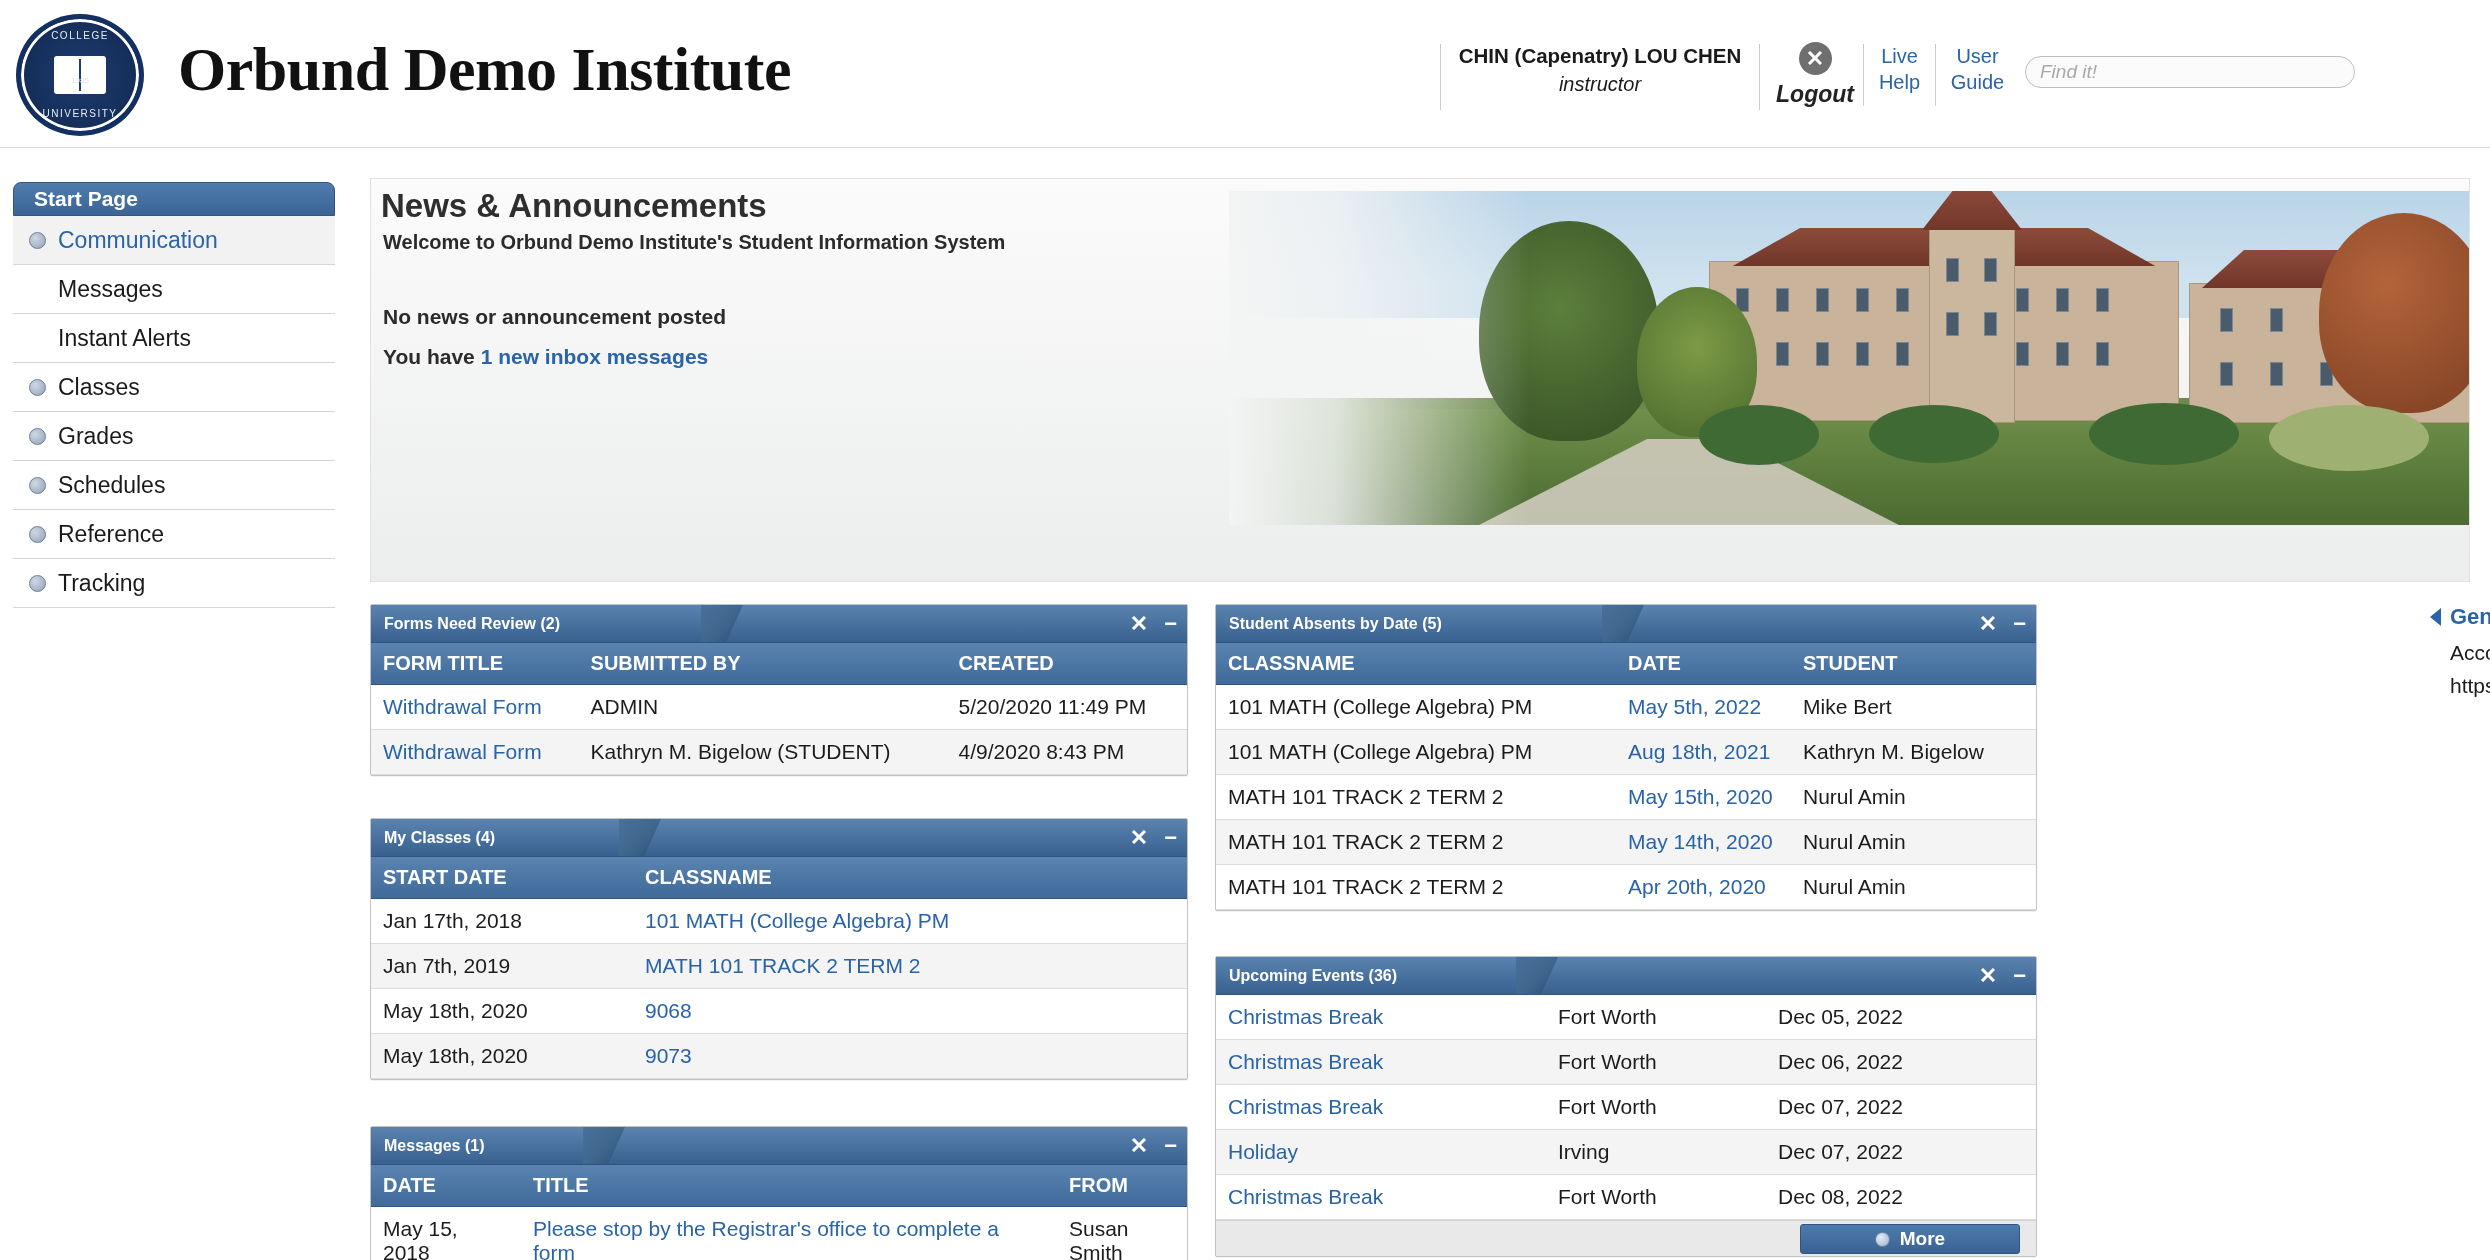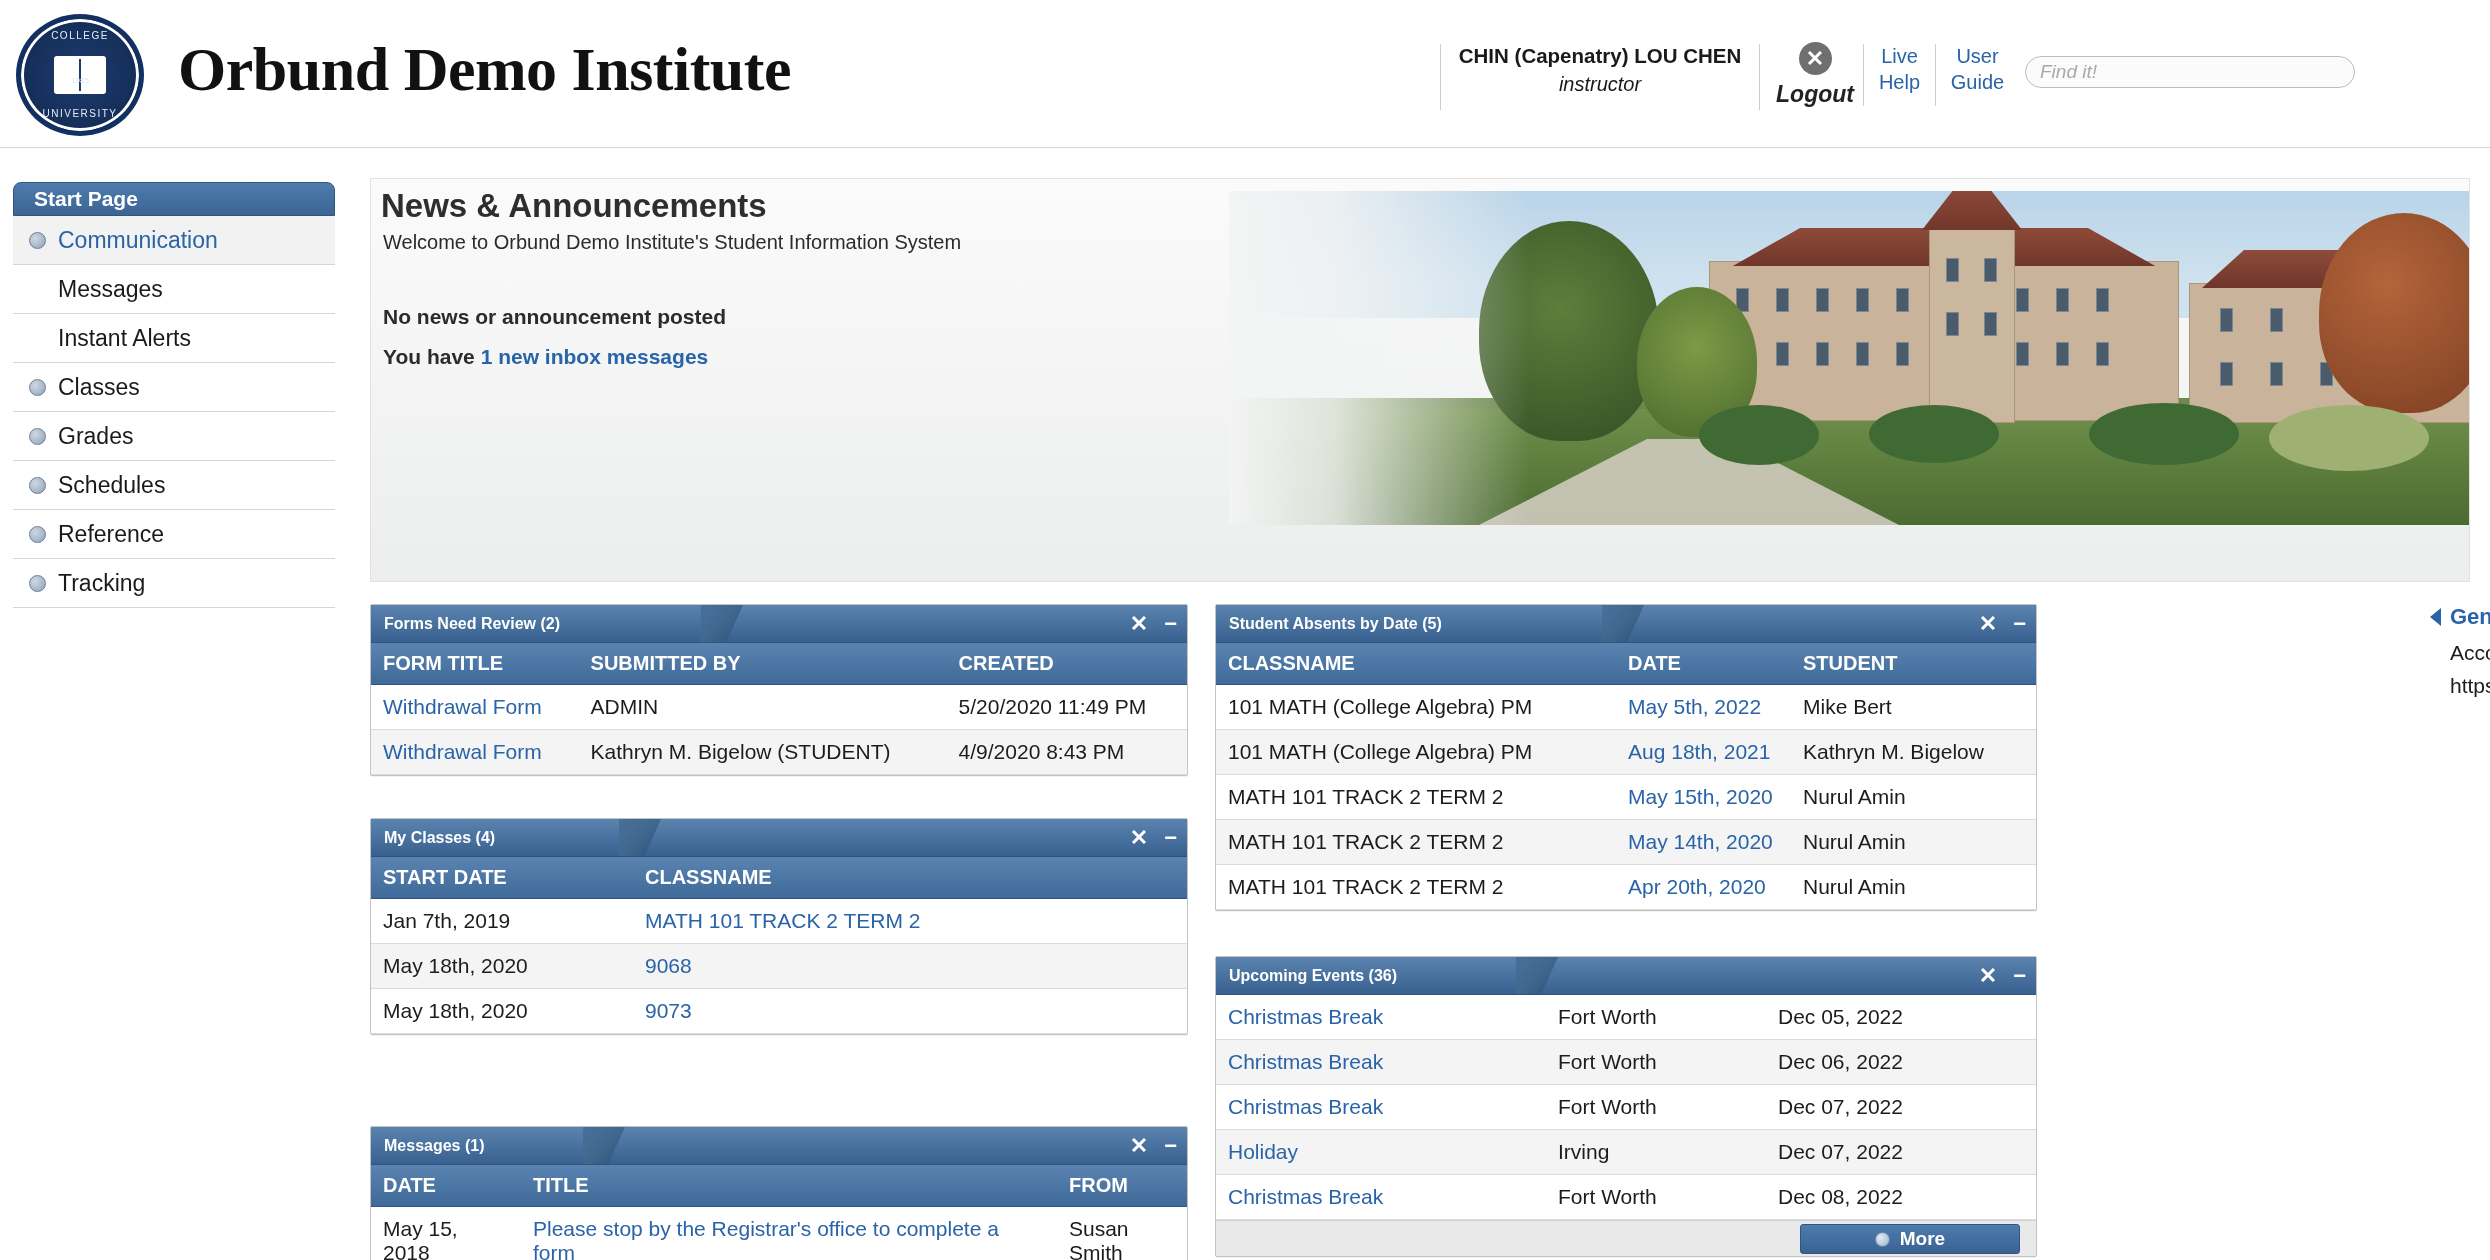--- a/index.html
+++ b/index.html
@@ -130,21 +130,21 @@
     width: 2100px; height: 404px;
     background: linear-gradient(#fbfbfb, #eceded);
     border: 1px solid #e2e2e2;
     overflow: hidden;
   }
   .news-title {
     position: absolute; left: 10px; top: 8px;
     font-size: 33px; font-weight: bold; color: #2e2e2e;
     font-family: "Liberation Sans", sans-serif;
   }
-  .news-sub { position: absolute; left: 12px; top: 52px; font-size: 20px; font-weight: normal; color: #2b2b2b; }
+  .news-sub { position: absolute; left: 12px; top: 52px; font-size: 20px; font-weight: bold; color: #2b2b2b; }
   .news-none { position: absolute; left: 12px; top: 126px; font-size: 21px; font-weight: bold; color: #2b2b2b; }
   .news-inbox { position: absolute; left: 12px; top: 166px; font-size: 21px; font-weight: bold; color: #2b2b2b; }
   .news-inbox a { color: #2963a8; text-decoration: none; }
 
   
   .campus {
     position: absolute; right: 0; top: 12px; width: 1240px; height: 334px;
     background:
       linear-gradient(180deg, #b9d4e8 0%, #cfe2ef 28%, #cfe2ef 38%, transparent 38%),
       linear-gradient(180deg, transparent 0%, transparent 62%, #6f8a4e 62%, #4e6d36 100%);
@@ -464,20 +464,24 @@
         </div>
         <table class="wg">
           <thead>
             <tr>
               <th style="width:262px">START DATE</th>
               <th>CLASSNAME</th>
             </tr>
           </thead>
           <tbody>
             <tr>
+              <td>Jan 17th, 2018</td>
+              <td><a href="#">101 MATH (College Algebra) PM</a></td>
+            </tr>
+            <tr>
               <td>Jan 7th, 2019</td>
               <td><a href="#">MATH 101 TRACK 2 TERM 2</a></td>
             </tr>
             <tr>
               <td>May 18th, 2020</td>
               <td><a href="#">9068</a></td>
             </tr>
             <tr>
               <td>May 18th, 2020</td>
               <td><a href="#">9073</a></td>

